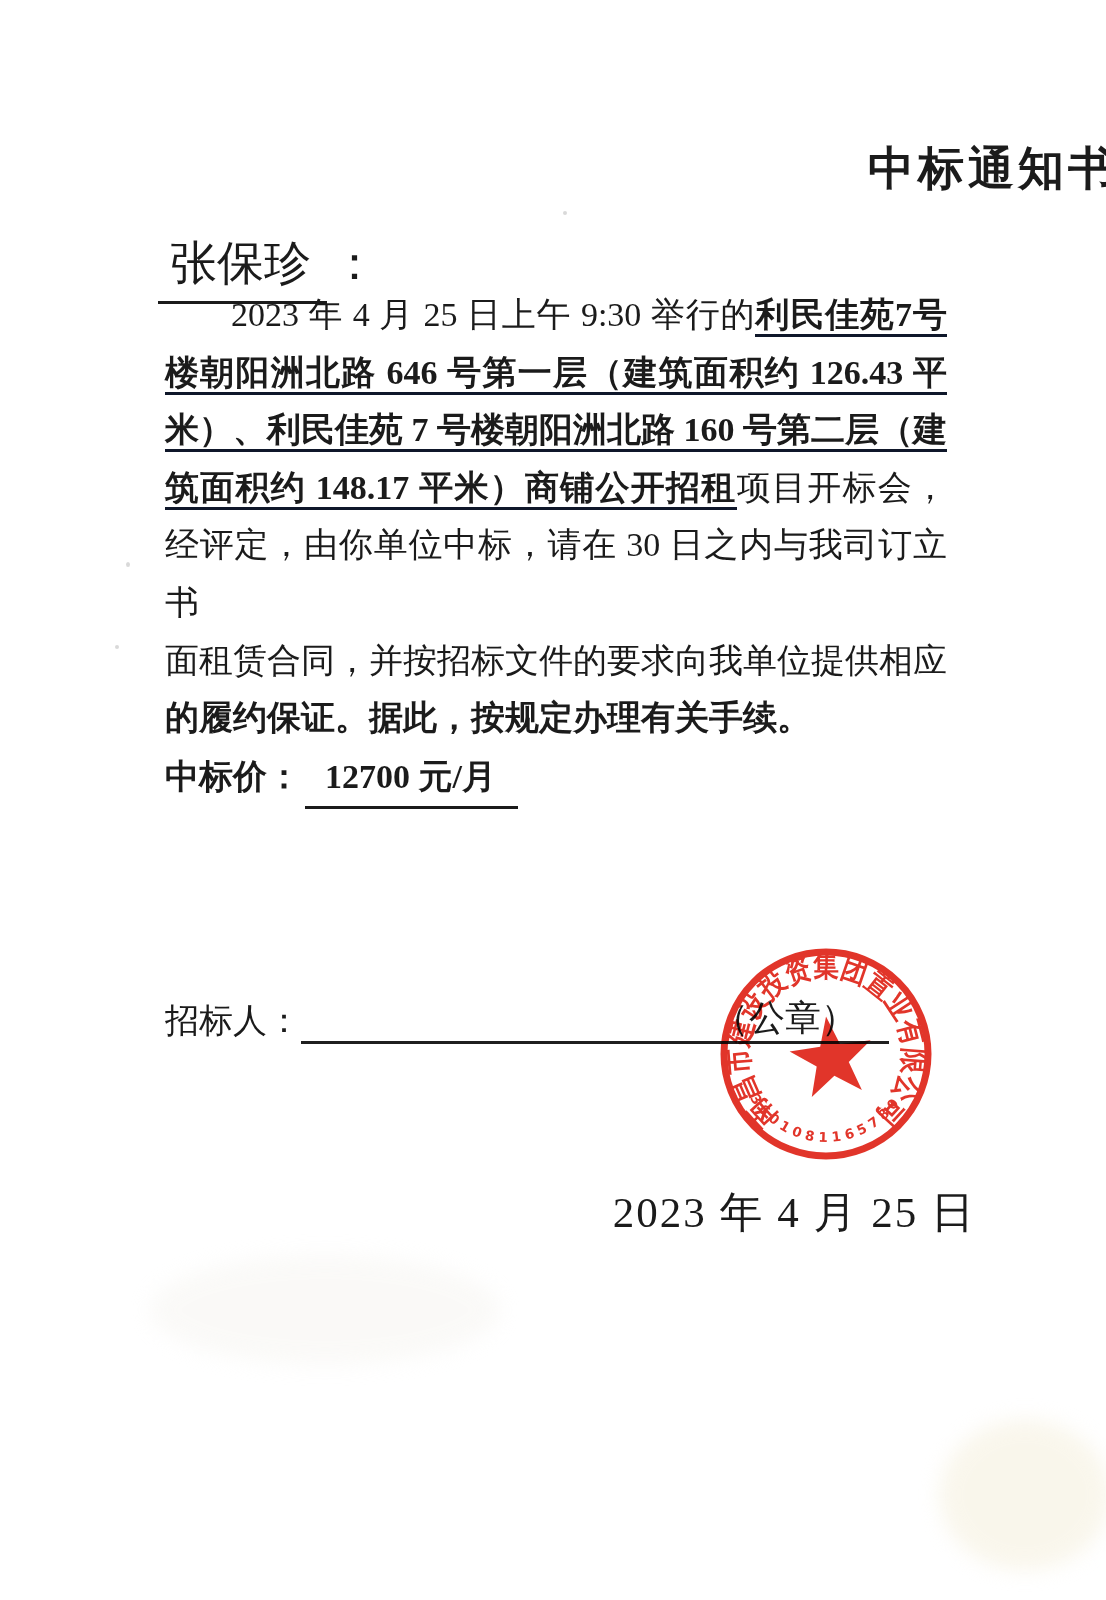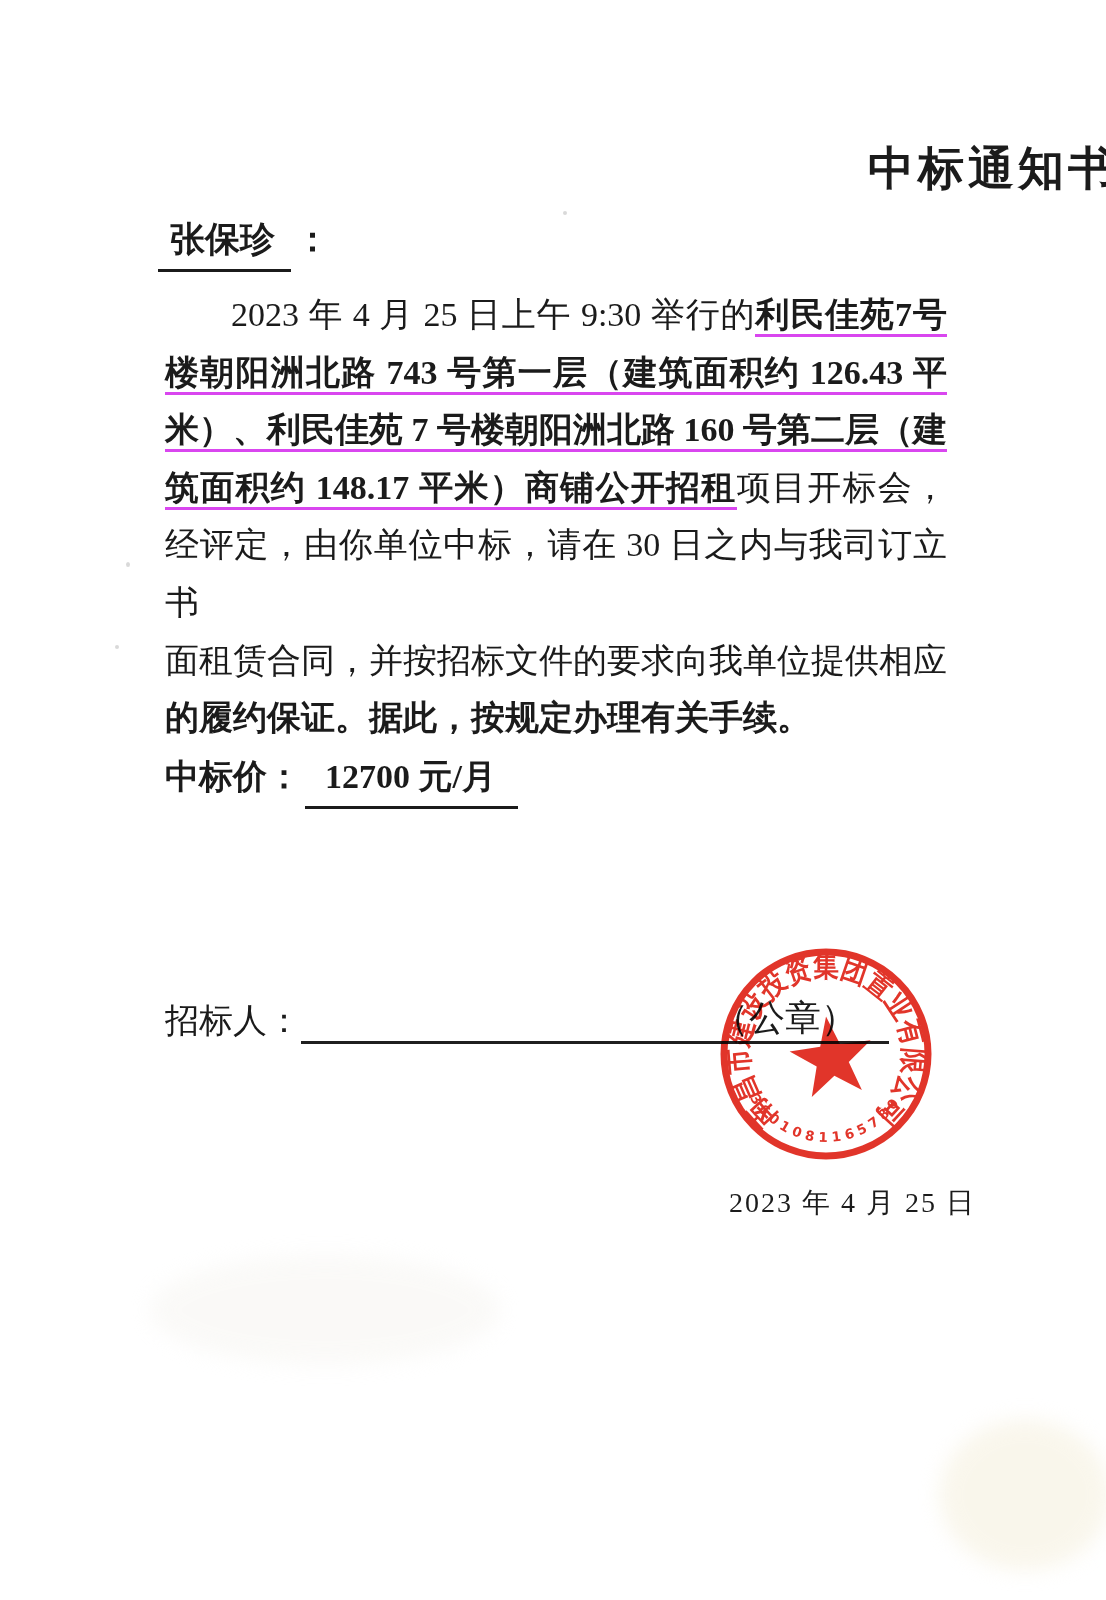--- a/index.html
+++ b/index.html
@@ -19,45 +19,45 @@
     top: 138px;
     left: 12px;
     width: 100%;
     text-align: right;
     font-size: 46px;
     font-weight: bold;
     letter-spacing: 4px;
   }
   .addressee {
     position: absolute;
-    top: 216px;
+    top: 232px;
     left: 158px;
-    font-size: 35px;
-    font-weight: bold;
+    font-size: 47px;
+    font-weight: normal;
   }
   .addressee .name {
     display: inline-block;
     border-bottom: 3px solid #1b1b1b;
     padding: 0 16px 6px 12px;
   }
   .addressee .colon { margin-left: 4px; }
   .body-block {
     position: absolute;
     top: 286px;
     left: 165px;
     width: 782px;
     font-size: 34px;
     line-height: 57.6px;
   }
   .body-line { text-align: justify; text-align-last: justify; }
   .body-line.indent { text-indent: 66px; }
   .body-line.last { text-align-last: left; font-weight: bold; }
   .bold-underline {
     font-weight: bold;
-    border-bottom: 3px solid #d946ef;
+    border-bottom: 3px solid #0f172a;
     padding-bottom: 1px;
   }
   .price-line {
     position: absolute;
     top: 754px;
     left: 165px;
     font-size: 34px;
     font-weight: bold;
   }
   .price-value {
@@ -83,21 +83,21 @@
     vertical-align: bottom;
     font-size: 36px;
   }
   .date-line {
     position: absolute;
     top: 1184px;
     left: 0;
     width: 100%;
     text-align: right;
     padding-right: 130px;
-    font-size: 28px;
+    font-size: 43px;
     letter-spacing: 2px;
   }
   .seal {
     position: absolute;
     left: 716px;
     top: 944px;
     width: 220px;
     height: 220px;
     mix-blend-mode: multiply;
     opacity: 0.95;
@@ -122,21 +122,21 @@
 <div class="page">
 
   <div class="doc-title">中标通知书</div>
 
   <div class="addressee">
     <span class="name">张保珍</span><span class="colon">：</span>
   </div>
 
   <div class="body-block" id="body-lines">
       <div class="body-line indent"><span class="normal-run">2023 年 4 月 25 日上午 9:30 举行的</span><span class="bold-underline">利民佳苑7号</span></div>
-      <div class="body-line"><span class="bold-underline">楼朝阳洲北路 743 号第一层（建筑面积约 126.43 平</span></div>
+      <div class="body-line"><span class="bold-underline">楼朝阳洲北路 646 号第一层（建筑面积约 126.43 平</span></div>
       <div class="body-line"><span class="bold-underline">米）、利民佳苑 7 号楼朝阳洲北路 160 号第二层（建</span></div>
       <div class="body-line"><span class="bold-underline">筑面积约 148.17 平米）商铺公开招租</span><span class="normal-run">项目开标会，</span></div>
       <div class="body-line"><span class="normal-run">经评定，由你单位中标，请在 30 日之内与我司订立书</span></div>
       <div class="body-line"><span class="normal-run">面租赁合同，并按招标文件的要求向我单位提供相应</span></div>
       <div class="body-line last"><span class="normal-run">的履约保证。据此，按规定办理有关手续。</span></div>
     </div>
 
   <div class="price-line">
     <span>中标价：</span><span class="price-value">12700 元/月</span>
   </div>

